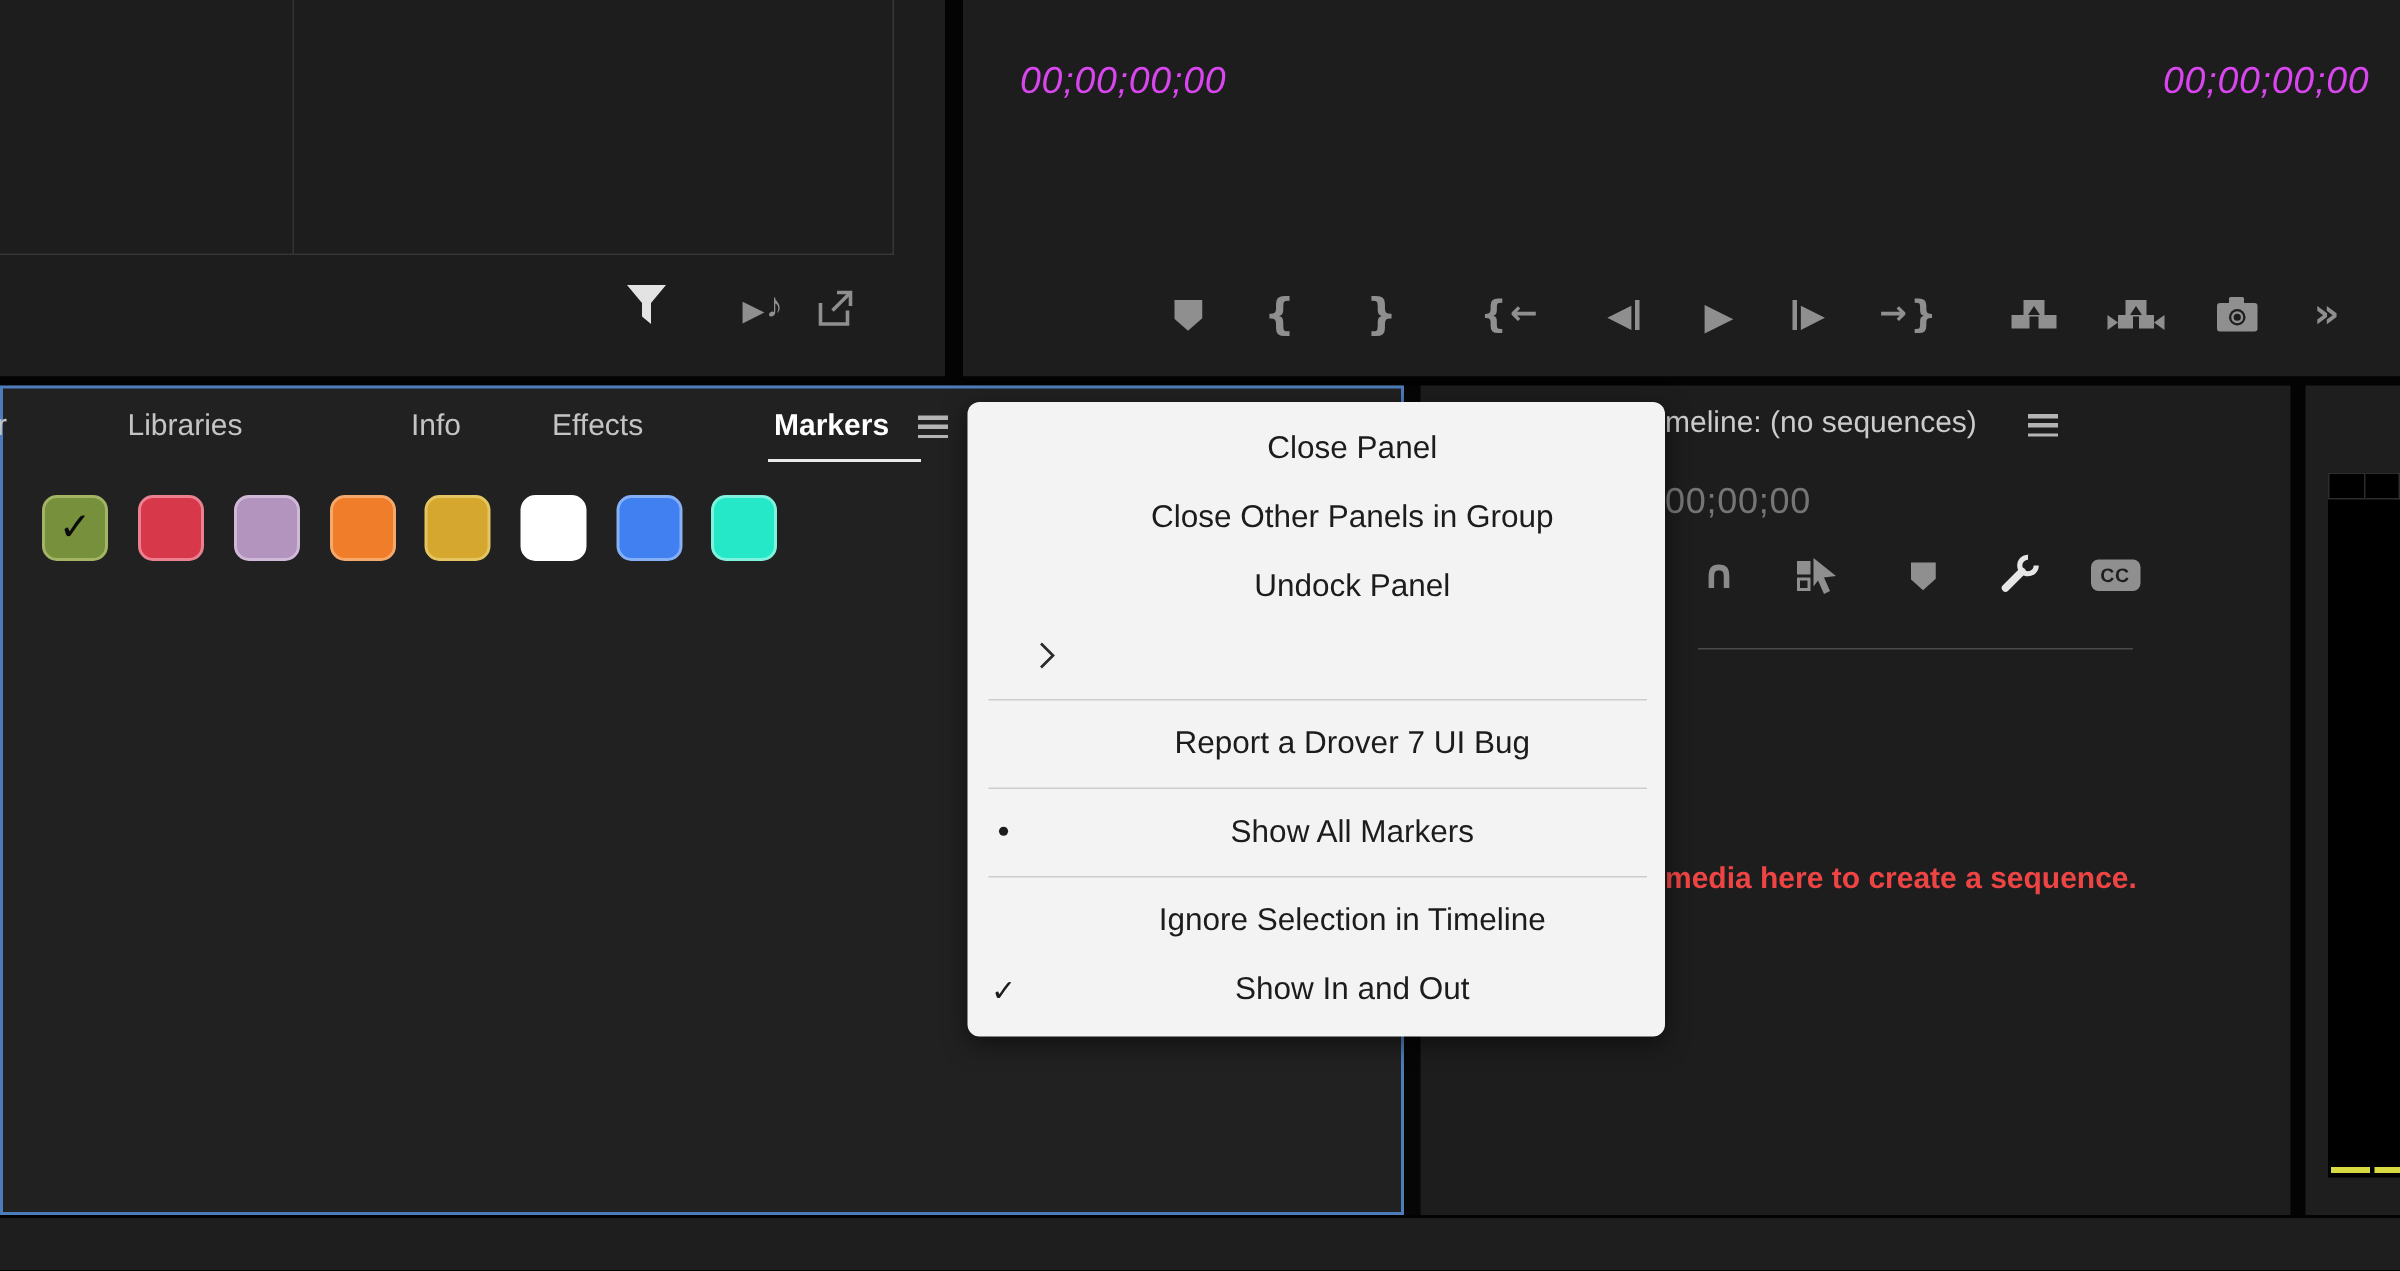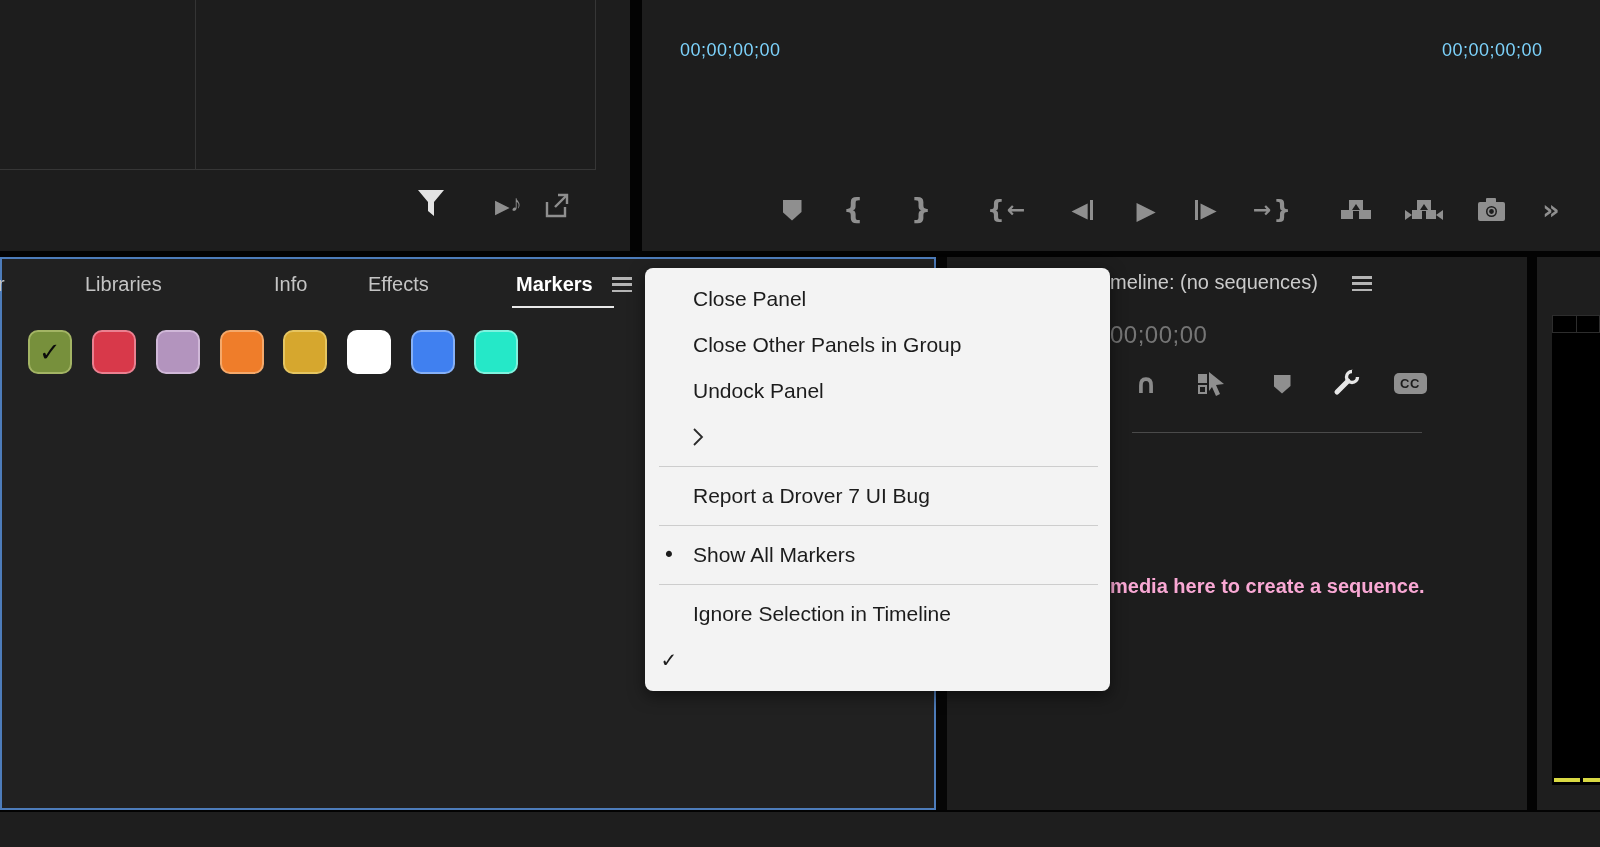--- a/index.html
+++ b/index.html
@@ -17,21 +17,21 @@
 
   
   .funnel { width:30px; height:32px; }
   
   .playnote { font-size:19px; color:#8f8f8f; letter-spacing:1px; }
   .playnote .note { font-size:23px; position:relative; top:-2px; }
 
   
   .v-gap-1 { position:absolute; left:630px; top:0; width:12px; height:251px; background:#030303; }
   .monitor-panel { position:absolute; left:642px; top:0; width:958px; height:251px; background:#1d1d1d; overflow:hidden; }
-  .timecode { position:absolute; font-size:18px; color:#7dd3fc; letter-spacing:0.5px; white-space:nowrap; }
+  .timecode { position:absolute; font-size:25px; color:#d946ef; letter-spacing:0.5px; white-space:nowrap;font-style:italic; }
   .tc-left { left:38px; top:40px; }
   .tc-right { left:800px; top:40px; }
   .marker-shield { width:19px; height:21px; background:#8f8f8f;
                    clip-path:polygon(0 0,100% 0,100% 60%,50% 100%,0 60%); }
   .brace { font-family:"DejaVu Sans",sans-serif; font-size:29px; color:#8f8f8f; font-weight:bold; }
   .tri { font-family:"DejaVu Sans",sans-serif; font-size:21px; color:#8f8f8f; }
   .stepbar { width:3px; height:20px; background:#8f8f8f; }
   .combo { display:flex; align-items:center; gap:2px; }
   .arrow { font-family:"DejaVu Sans",sans-serif; font-size:22px; color:#8f8f8f; font-weight:bold; }
   .more { font-family:"DejaVu Sans",sans-serif; font-size:27px; color:#8f8f8f; font-weight:bold; }
@@ -54,21 +54,21 @@
             display:flex; align-items:center; justify-content:center; }
   .swatch-check { font-family:"DejaVu Sans",sans-serif; font-size:26px; font-weight:bold; color:#0b0b0b; line-height:1; }
 
   
   .timeline-panel { position:absolute; left:947px; top:257px; width:580px; height:553px; background:#1d1d1d; z-index:1; }
   .tl-tab { position:absolute; left:163px; top:14px; font-size:20px; color:#cbcbcb; white-space:nowrap; }
   .tl-menu-btn { left:405px; top:19px; }
   .tl-tc { position:absolute; left:163px; top:64px; font-size:24px; color:#757575; letter-spacing:0.5px; }
   .tl-icons { position:absolute; left:0; top:108px; width:100%; height:36px; }
   .tl-divider { position:absolute; left:185px; top:175px; width:290px; height:1px; background:#4a4a4a; }
-  .drop-hint { position:absolute; left:163px; top:318px; font-size:20px; font-weight:bold; color:#f9a8d4; white-space:nowrap; }
+  .drop-hint { position:absolute; left:163px; top:318px; font-size:20px; font-weight:bold; color:#ef4444; white-space:nowrap; }
   .magnet { font-family:"DejaVu Sans",sans-serif; font-size:27px; font-weight:bold; color:#8a8a8a; }
   .cc-badge { width:33px; height:21px; background:#8f8f8f; border-radius:5px; color:#1d1d1d;
               font-size:13px; font-weight:bold; display:flex; align-items:center; justify-content:center; letter-spacing:0.5px; }
 
   
   .v-gap-2 { position:absolute; left:1527px; top:257px; width:10px; height:553px; background:#030303; }
   .meters-panel { position:absolute; left:1537px; top:257px; width:63px; height:553px; background:#1e1e1e; }
   .meter-box { position:absolute; left:15px; top:58px; width:48px; height:470px; background:#000; }
   .meter-head { position:absolute; left:0; top:0; width:100%; height:18px; display:flex; }
   .meter-head span { flex:1; border:1px solid #2d2d2d; }
@@ -81,21 +81,21 @@
   .bottom-line { position:absolute; left:0; top:810px; width:1600px; height:2px; background:#030303; }
   .bottom-strip { position:absolute; left:0; top:812px; width:1600px; height:35px; background:#1e1e1e; }
 
   
   .context-menu { position:absolute; left:645px; top:268px; width:465px; background:#f3f3f3;
                   border-radius:8px; box-shadow:0 5px 16px rgba(0,0,0,0.5); z-index:50; padding:8px 0; }
   .menu-item { height:46px; display:flex; align-items:center; font-size:21px; color:#1c1c1c; cursor:default; }
   .menu-item .glyph { width:48px; text-align:center; font-family:"DejaVu Sans",sans-serif; }
   .menu-item .glyph.bullet { font-size:21px; }
   .menu-item .glyph.check { font-size:20px; }
-  .menu-item .mi-label { flex:1; }
+  .menu-item .mi-label { flex:1;text-align:center; }
   .menu-item .submenu-arrow { margin-right:24px; display:flex; }
   .menu-sep { height:1px; background:#cdcdcd; margin:6px 12px 6px 14px; }
 
   svg { display:block; }
 </style>
 </head>
 <body>
 
 <div class="stage">
 
@@ -301,16 +301,17 @@
         <span class="glyph bullet">•</span>
         <span class="mi-label">Show All Markers</span>
       </div>
       <div class="menu-sep"></div>
       <div class="menu-item">
         <span class="glyph"></span>
         <span class="mi-label">Ignore Selection in Timeline</span>
       </div>
       <div class="menu-item">
         <span class="glyph check">✓</span>
+        <span class="mi-label">Show In and Out</span>
       </div>
     </div>
 
 </div>
 
 </body></html>

